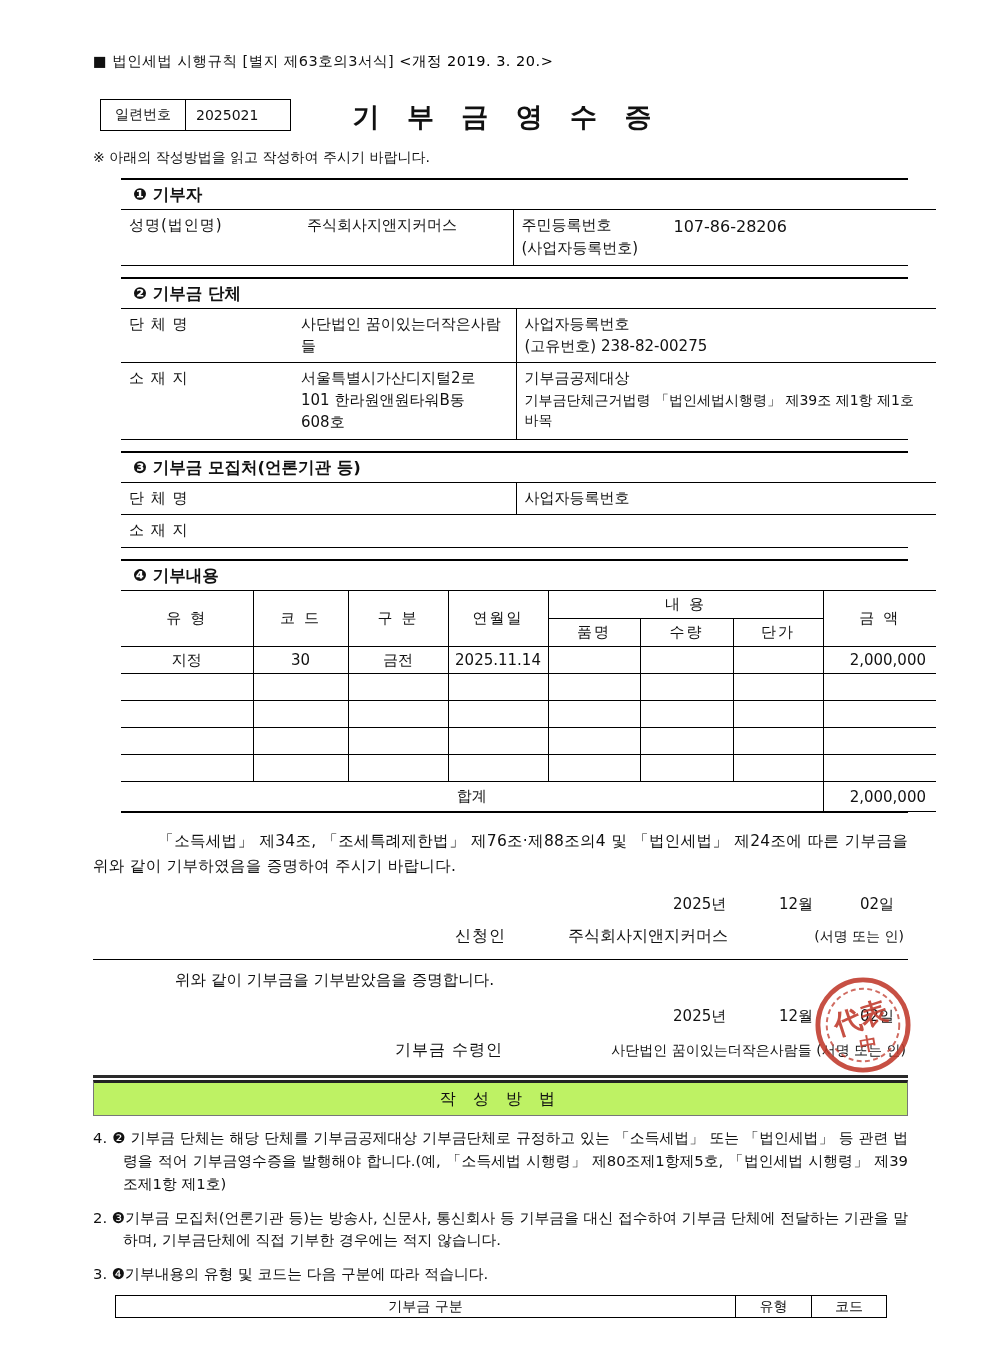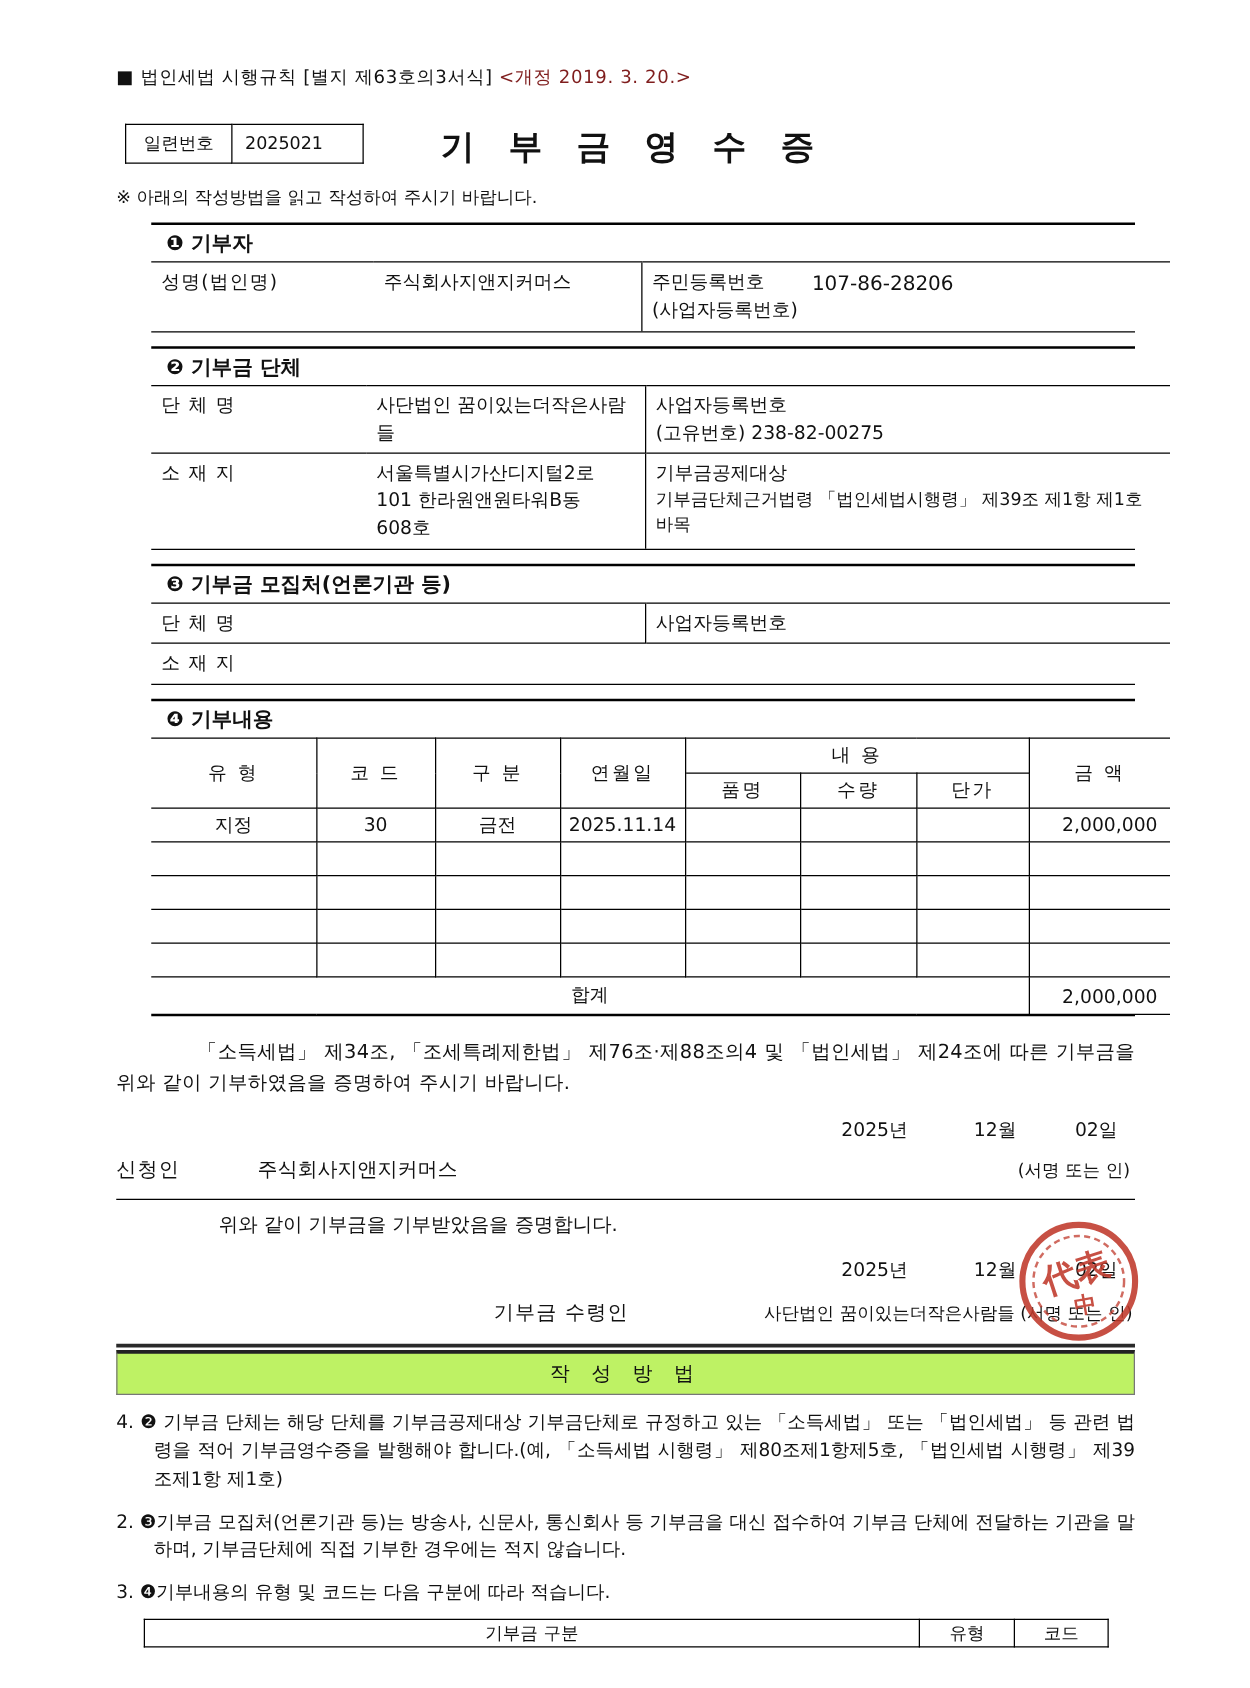--- a/index.html
+++ b/index.html
@@ -2,60 +2,60 @@
 <html><head>
 <meta charset="utf-8">
 <style>
   html,body{margin:0;padding:0;background:#fff;}
   body{width:1000px;height:1350px;font-family:"DejaVu Sans","Liberation Sans",sans-serif;color:#111;}
   .page{position:relative;width:1000px;height:1350px;overflow:hidden;background:#fff;}
   .content{position:absolute;left:93px;top:0;width:815px;}
 
   
   .top-note{margin-top:52px;font-size:14.5px;letter-spacing:.5px;}
-  .top-note .blue{color:#7f1d1d;}
+  .top-note .blue{color:#000000;}
 
   
   .title-row{position:relative;margin-top:28px;height:38px;}
   .serial-box{border-collapse:collapse;position:absolute;left:7px;top:0;}
   .serial-box td{border:1px solid #000;font-size:14px;padding:6px 10px;text-align:center;}
   .serial-box td.sn-label{width:64px;}
   .serial-box td.sn-value{width:84px;text-align:left;}
   .main-title{position:absolute;left:12px;right:0;top:0;text-align:center;font-size:27px;font-weight:bold;letter-spacing:9px;margin:0;}
   .note-line{margin-top:12px;font-size:14px;}
 
   
   .section{margin-top:11px;border-top:2px solid #000000;border-bottom:1px solid #000;margin-left:28px;}
   .section-title{font-size:16.5px;font-weight:bold;padding:4px 4px 3px 12px;}
   .sec-table{width:100%;border-collapse:collapse;table-layout:fixed;font-size:15px;}
   .sec-table td{border-top:1px solid #000;padding:5px 8px;vertical-align:top;line-height:1.45;}
   .sec-table td.vline{border-left:1px solid #000;}
   .lbl{letter-spacing:1px;}
-  .split{display:flex;align-items:flex-start;}
+  .split{display:flex;align-items:flex-start;gap:24px;}
   .split .num{margin-left:38px;font-size:16px;}
   .small-line{font-size:14px;}
 
   
   .don-table{width:100%;border-collapse:collapse;table-layout:fixed;font-size:15px;}
   .don-table td,.don-table th{border:1px solid #000;font-weight:normal;text-align:center;padding:2px 4px;height:22px;}
   .don-table th{height:23px;}
   .don-table td:first-child,.don-table th:first-child{border-left:none;}
   .don-table td:last-child,.don-table th:last-child{border-right:none;}
   .don-table .amount{text-align:right;padding-right:10px;}
   .don-table tr.total-row td{height:25px;}
   .don-table thead th{letter-spacing:2px;}
 
   
   .statement-para{margin-top:16px;font-size:15.5px;line-height:1.6;text-indent:65px;text-align:justify;letter-spacing:.3px;}
   .date-line{text-align:right;margin-top:16px;font-size:15px;padding-right:14px;}
   .date-line span{display:inline-block;}
   .date-line .dm{margin-left:48px;}
   .date-line .dd{margin-left:42px;}
   .sig-line{display:flex;align-items:baseline;margin-top:12px;font-size:16px;}
-  .sig-line .sig-label{letter-spacing:1px;}
+  .sig-line .sig-label{margin-left:362px;letter-spacing:1px;}
   .sig-line .sig-name{margin-left:62px;font-size:16px;}
   .sig-line .sig-note{margin-left:auto;font-size:14px;padding-right:4px;}
   .thin-rule{border:none;border-top:1px solid #000;margin:12px 0 0 0;}
   .thick-rule{border:none;border-top:3px solid #2a2a2a;margin:14px 0 0 0;}
 
   .receiver-block{position:relative;}
   .receipt-para{margin-top:10px;font-size:15.5px;text-indent:82px;}
   .receiver-line{display:flex;align-items:baseline;margin-top:14px;font-size:16px;}
   .receiver-line .rcv-label{margin-left:302px;letter-spacing:1px;}
   .receiver-line .rcv-name{margin-left:auto;font-size:14px;padding-right:2px;}

